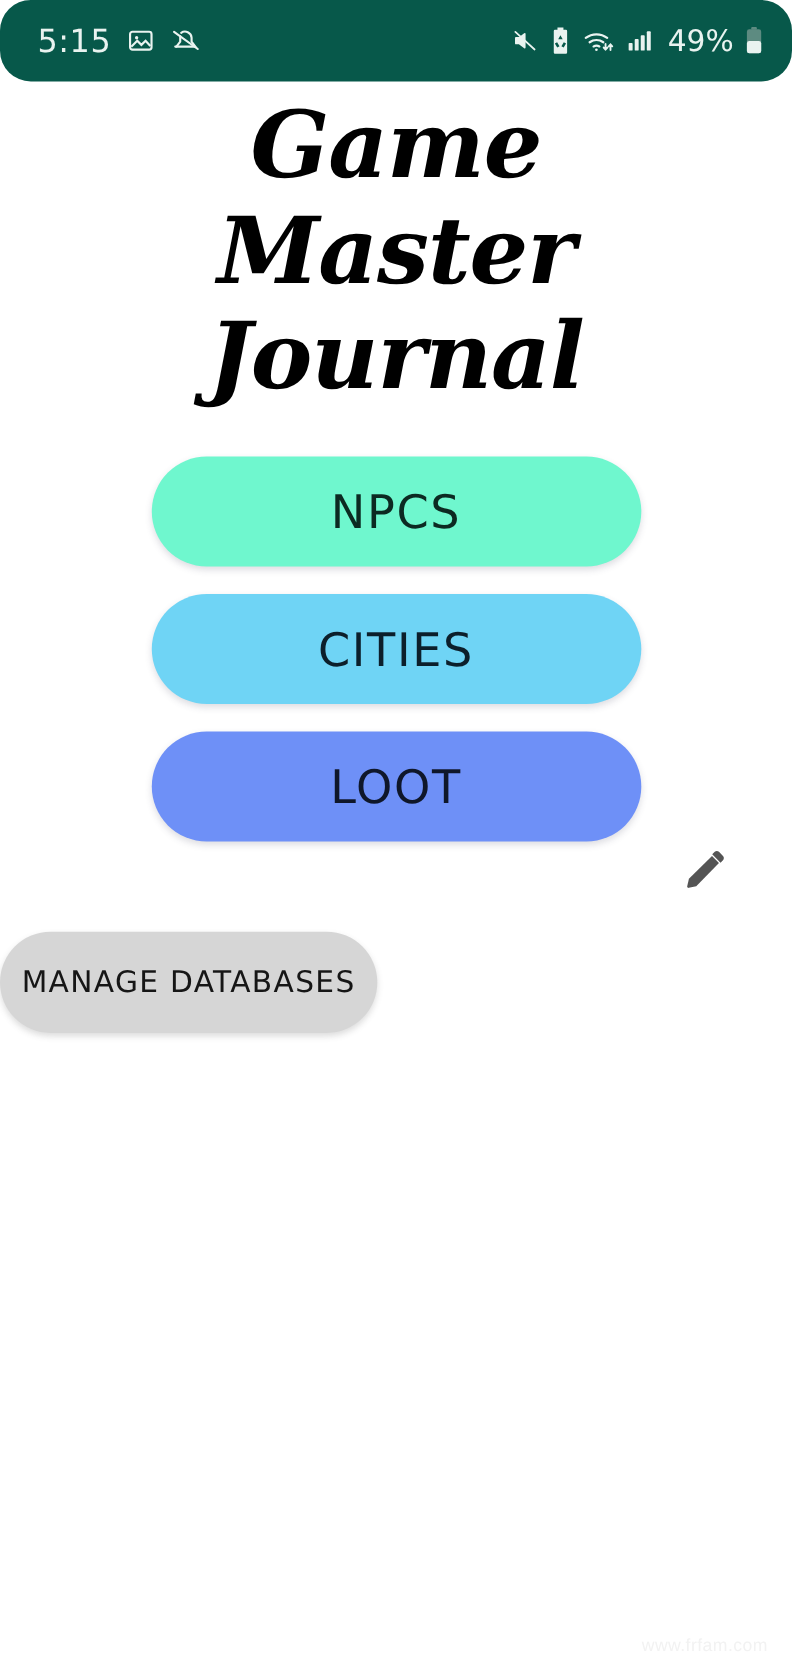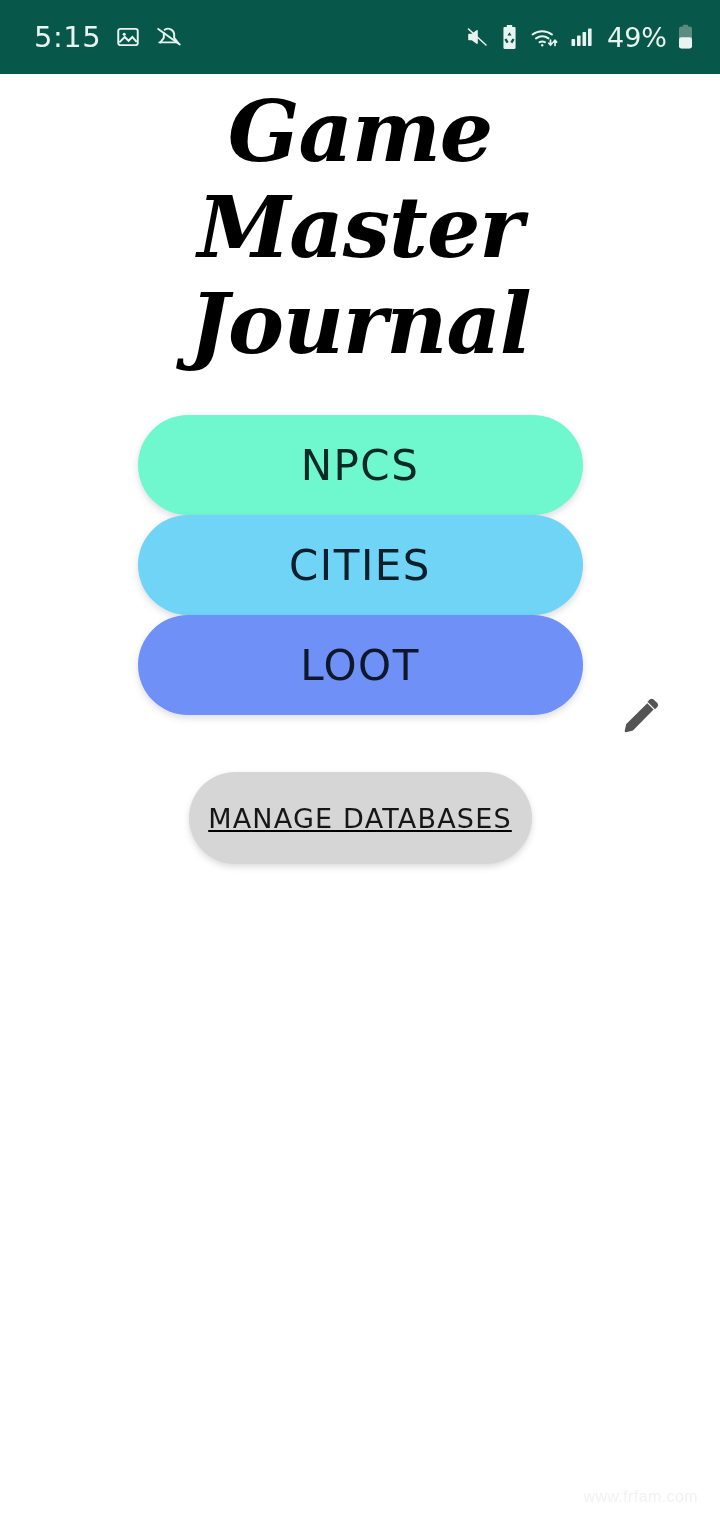--- a/index.html
+++ b/index.html
@@ -18,20 +18,21 @@
   
   .status-bar {
     height: 74px;
     background: #07584A;
     display: flex;
     align-items: center;
     justify-content: space-between;
     padding: 0 26px 0 34px;
     box-sizing: border-box;
     color: #e9f3f0;
+    border-radius: 28px;
   }
   .status-left {
     display: flex;
     align-items: center;
     gap: 14px;
   }
   .status-right {
     display: flex;
     align-items: center;
     gap: 10px;
@@ -71,20 +72,21 @@
     margin-left: auto;
     margin-right: auto;
   }
 
   
   .nav-area {
     margin-top: 44px;
     display: flex;
     flex-direction: column;
     align-items: center;
+    gap: 25px;
   }
   .nav-row {
     position: relative;
     width: 100%;
     display: flex;
     justify-content: center;
   }
   .nav-btn {
     width: 445px;
     height: 100px;
@@ -110,24 +112,23 @@
     border: none;
     padding: 0;
     cursor: pointer;
     line-height: 0;
   }
 
   
   .secondary-area {
     margin-top: 57px;
     display: flex;
-    flex-direction: column;
+    flex-direction: row;
     align-items: center;
     gap: 34px;
-    text-decoration: underline;
   }
   .secondary-btn {
     background: #D6D6D6;
     border: none;
     border-radius: 50px;
     height: 92px;
     font-family: "DejaVu Sans", sans-serif;
     font-size: 27px;
     letter-spacing: 1.2px;
     color: #161616;

